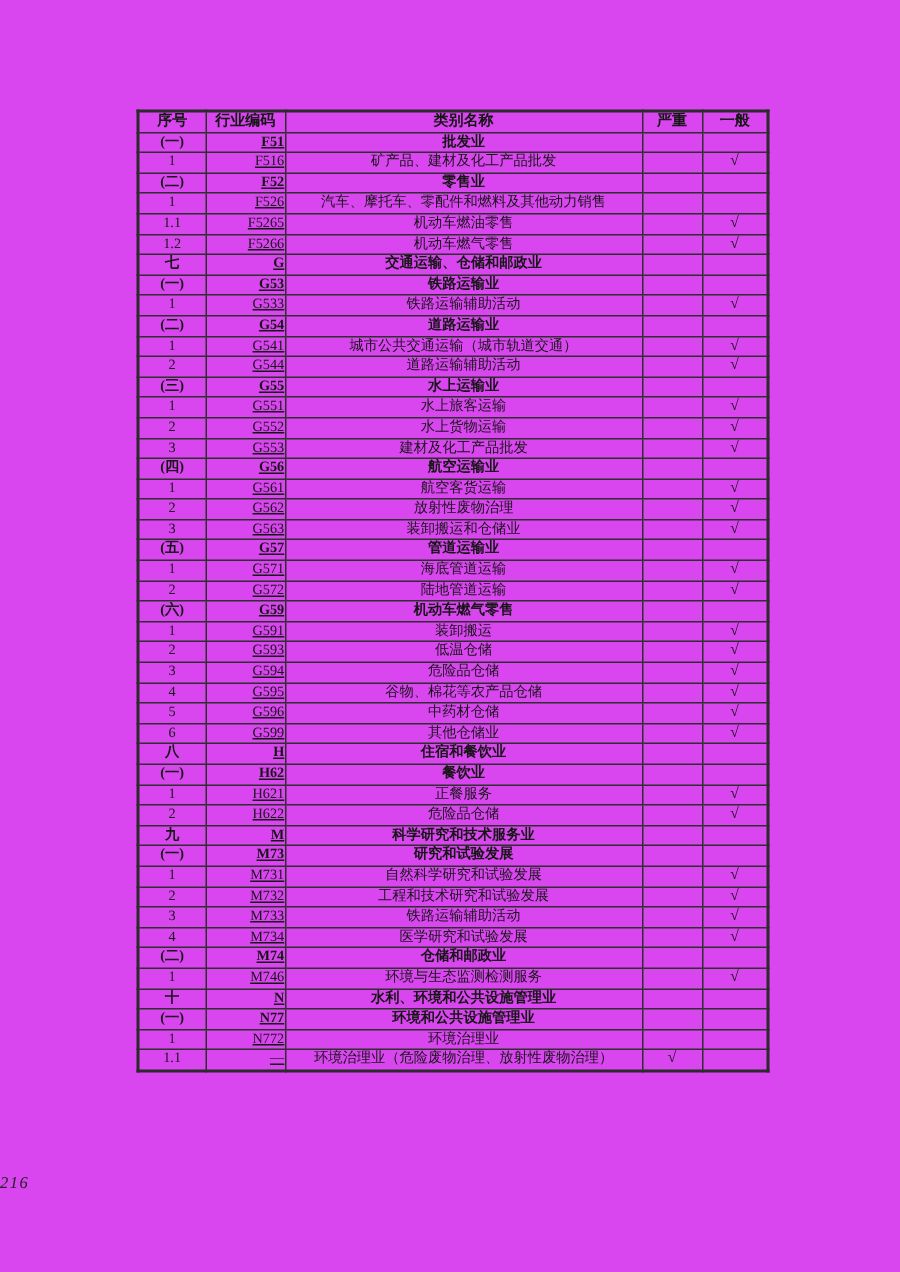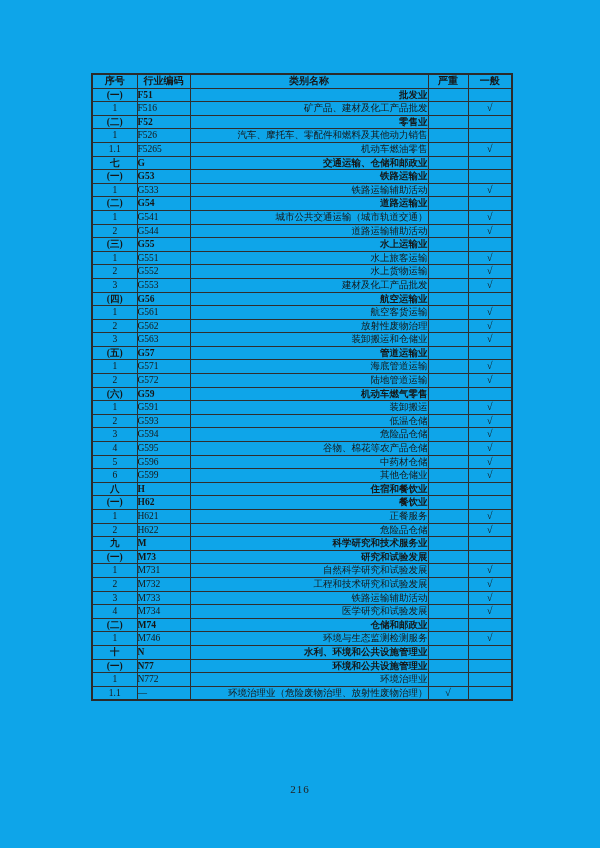--- a/index.html
+++ b/index.html
@@ -4,21 +4,21 @@
 <style>
   html, body {
     margin: 0;
     padding: 0;
     background: #ffffff;
   }
   .page {
     position: relative;
     width: 600px;
     height: 848px;
-    background: #0ea5e9;
+    background: #d946ef;
     font-family: "Liberation Serif", "DejaVu Serif", serif;
     color: #161616;
     overflow: hidden;
   }
   table.cat-table {
     position: absolute;
     left: 91px;
     top: 73px;
     width: 420px;
     border-collapse: collapse;
@@ -34,34 +34,35 @@
     white-space: nowrap;
     overflow: hidden;
     vertical-align: middle;
   }
   .cat-table th {
     font-weight: bold;
     font-size: 10px;
     text-align: center;
   }
   .col-no   { text-align: center; }
-  .col-code { text-align: left; padding-left: 7px; }
-  .col-name { text-align: right; padding-left: 5px; margin-left: 28px; }
+  .col-code { text-align: right; padding-left: 7px; text-decoration: underline; }
+  .col-name { text-align: center; padding-left: 5px; margin-left: 28px; }
   .col-severe, .col-general { text-align: center; }
   tr.section td { font-weight: bold; }
   td.check { font-size: 10.5px; }
   .pageno {
     position: absolute;
     left: 0;
     right: 0;
     top: 783px;
-    text-align: center;
+    text-align: left;
     font-size: 11px;
     letter-spacing: 1px;
     color: #222222;
+    font-style: italic;
   }
 </style>
 </head>
 <body>
 
 <div class="page">
 
   <table class="cat-table">
     <colgroup>
       <col style="width:45px">
@@ -108,20 +109,27 @@
           <td class="col-severe"></td>
           <td class="col-general"></td>
         </tr>
         <tr>
           <td class="col-no">1.1</td>
           <td class="col-code">F5265</td>
           <td class="col-name">机动车燃油零售</td>
           <td class="col-severe"></td>
           <td class="col-general check">√</td>
         </tr>
+        <tr>
+          <td class="col-no">1.2</td>
+          <td class="col-code">F5266</td>
+          <td class="col-name">机动车燃气零售</td>
+          <td class="col-severe"></td>
+          <td class="col-general check">√</td>
+        </tr>
         <tr class="section">
           <td class="col-no">七</td>
           <td class="col-code">G</td>
           <td class="col-name">交通运输、仓储和邮政业</td>
           <td class="col-severe"></td>
           <td class="col-general"></td>
         </tr>
         <tr class="section">
           <td class="col-no">(一)</td>
           <td class="col-code">G53</td>

